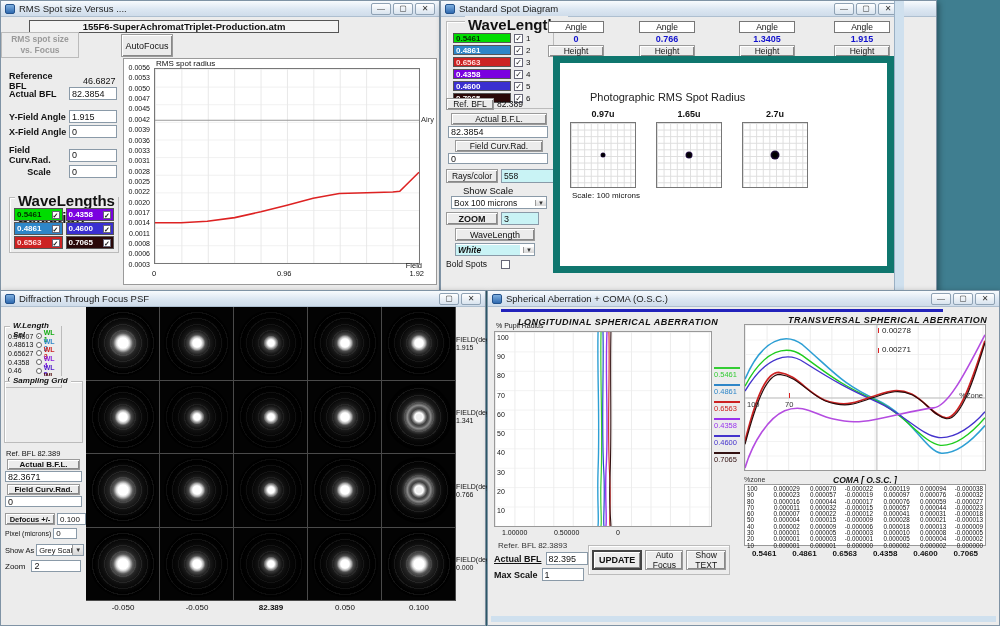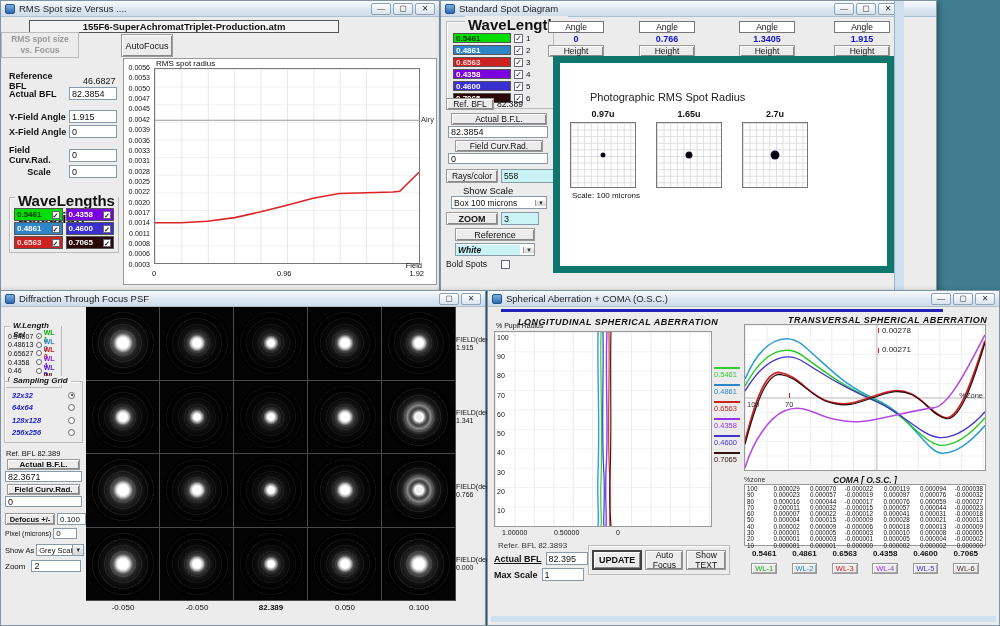--- a/index.html
+++ b/index.html
@@ -370,21 +370,21 @@
   </div>
   <div class="lrow" style="top:184px;left:22px;font-size:9.5px">Show Scale</div>
   <div class="dd lrow" style="top:195px;left:10px;width:96px;height:13px">
     <span class="ddval">Box 100 microns</span>
       <span class="ddbtn">▼</span>
   </div>
   <div class="lrow" style="top:211px">
     <span class="btn" style="width:52px;height:13px;font-size:9px;font-weight:bold">ZOOM</span>
     <span class="fld cyanbg" style="width:38px;height:13px">3</span>
   </div>
-  <div class="btn lrow" style="top:227px;left:14px;width:80px;height:13px;font-size:9px">Reference</div>
+  <div class="btn lrow" style="top:227px;left:14px;width:80px;height:13px;font-size:9px">WaveLength</div>
   <div class="dd cyanbg lrow" style="top:242px;left:14px;width:80px;height:13px;font-style:italic;font-weight:bold">
     <span class="ddval cyanbg">White</span>
       <span class="ddbtn">▼</span>
   </div>
   <div class="lrow" style="top:258px;gap:14px">
     <span style="font-size:8.5px">Bold Spots</span>
     <span class="cb"></span>
   </div>
 
   <div class="white">
@@ -456,39 +456,20 @@
         </div>
           <div class="wlrow">
           <span class="wlv">0.7065</span>
           <span class="radio"></span>
           <span class="wll" style="color: rgb(85, 17, 17);">WL  6</span>
         </div>
         </div>
     </div>
     <div class="grpbox grp2">
       <span class="grplab i">Sampling Grid</span>
-      <div style="position:absolute;inset:7px 1px 1px 1px">
-
-      <div class="sgrow">
-          <span class="sgl">32x32</span>
-          <span class="radio sel"></span>
-        </div>
-          <div class="sgrow">
-          <span class="sgl">64x64</span>
-          <span class="radio"></span>
-        </div>
-          <div class="sgrow">
-          <span class="sgl">128x128</span>
-          <span class="radio"></span>
-        </div>
-          <div class="sgrow">
-          <span class="sgl">256x256</span>
-          <span class="radio"></span>
-        </div>
-        </div>
     </div>
     <div class="small" style="position:absolute;left:5px;top:142px">Ref. BFL  82.389</div>
     <div class="btn b" style="position:absolute;left:6px;top:152px;width:73px;height:11px;font-size:8px">Actual  B.F.L.</div>
     <div class="fld" style="position:absolute;left:4px;top:164px;width:77px;height:11px">82.3671</div>
     <div class="btn b" style="position:absolute;left:6px;top:177px;width:73px;height:11px;font-size:8px">Field Curv.Rad.</div>
     <div class="fld" style="position:absolute;left:4px;top:189px;width:77px;height:11px">0</div>
     <div style="position:absolute;left:4px;top:206px;display:flex;gap:2px;align-items:center">
       <span class="btn b" style="width:50px;height:12px;font-size:7.5px">Defocus +/-</span>
       <span class="fld" style="width:29px;height:12px;font-size:8px">0.100</span>
     </div>
@@ -799,35 +780,14 @@
   </div>
   <div class="wlvals">
 
   <span>0.5461</span>
       <span>0.4861</span>
       <span>0.6563</span>
       <span>0.4358</span>
       <span>0.4600</span>
       <span>0.7065</span>
     </div>
-  <div class="wltags">
-
-  <span class="tagw">
-        <span class="tag" style="color: rgb(34, 170, 34);">WL-1</span>
-      </span>
-      <span class="tagw">
-        <span class="tag" style="color: rgb(46, 134, 200);">WL-2</span>
-      </span>
-      <span class="tagw">
-        <span class="tag" style="color: rgb(204, 34, 34);">WL-3</span>
-      </span>
-      <span class="tagw">
-        <span class="tag" style="color: rgb(153, 51, 238);">WL-4</span>
-      </span>
-      <span class="tagw">
-        <span class="tag" style="color: rgb(68, 51, 204);">WL-5</span>
-      </span>
-      <span class="tagw">
-        <span class="tag" style="color: rgb(85, 51, 51);">WL-6</span>
-      </span>
-    </div>
   <div class="bstrip"></div>
 </div>
 
 </body></html>

